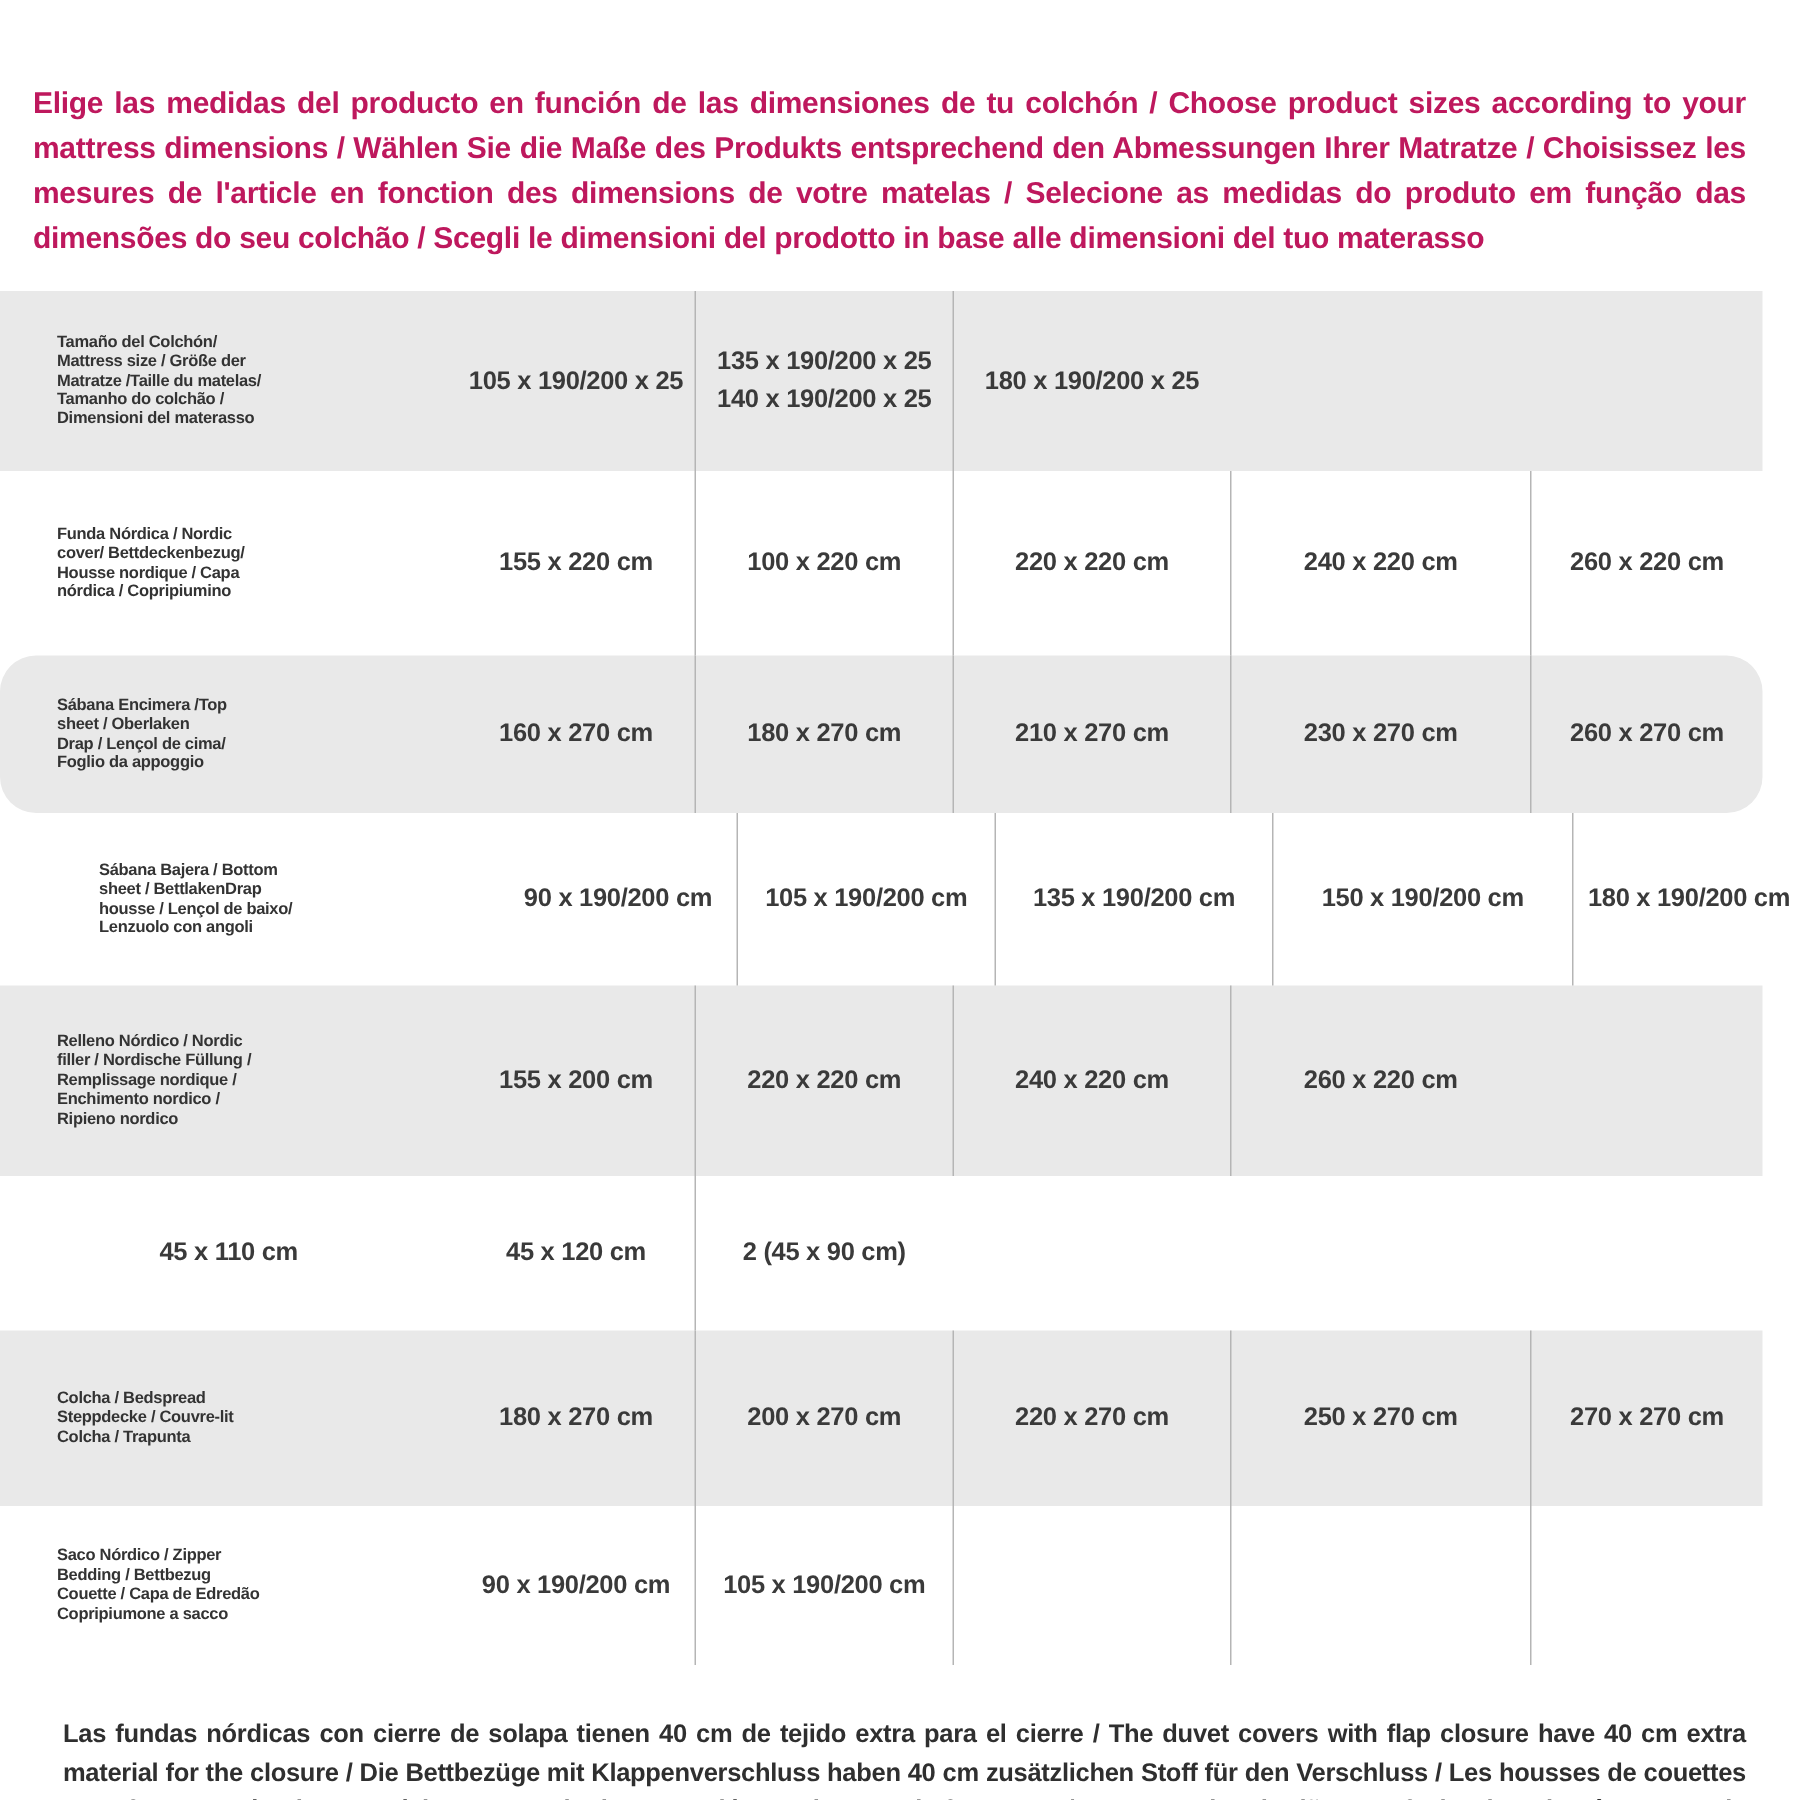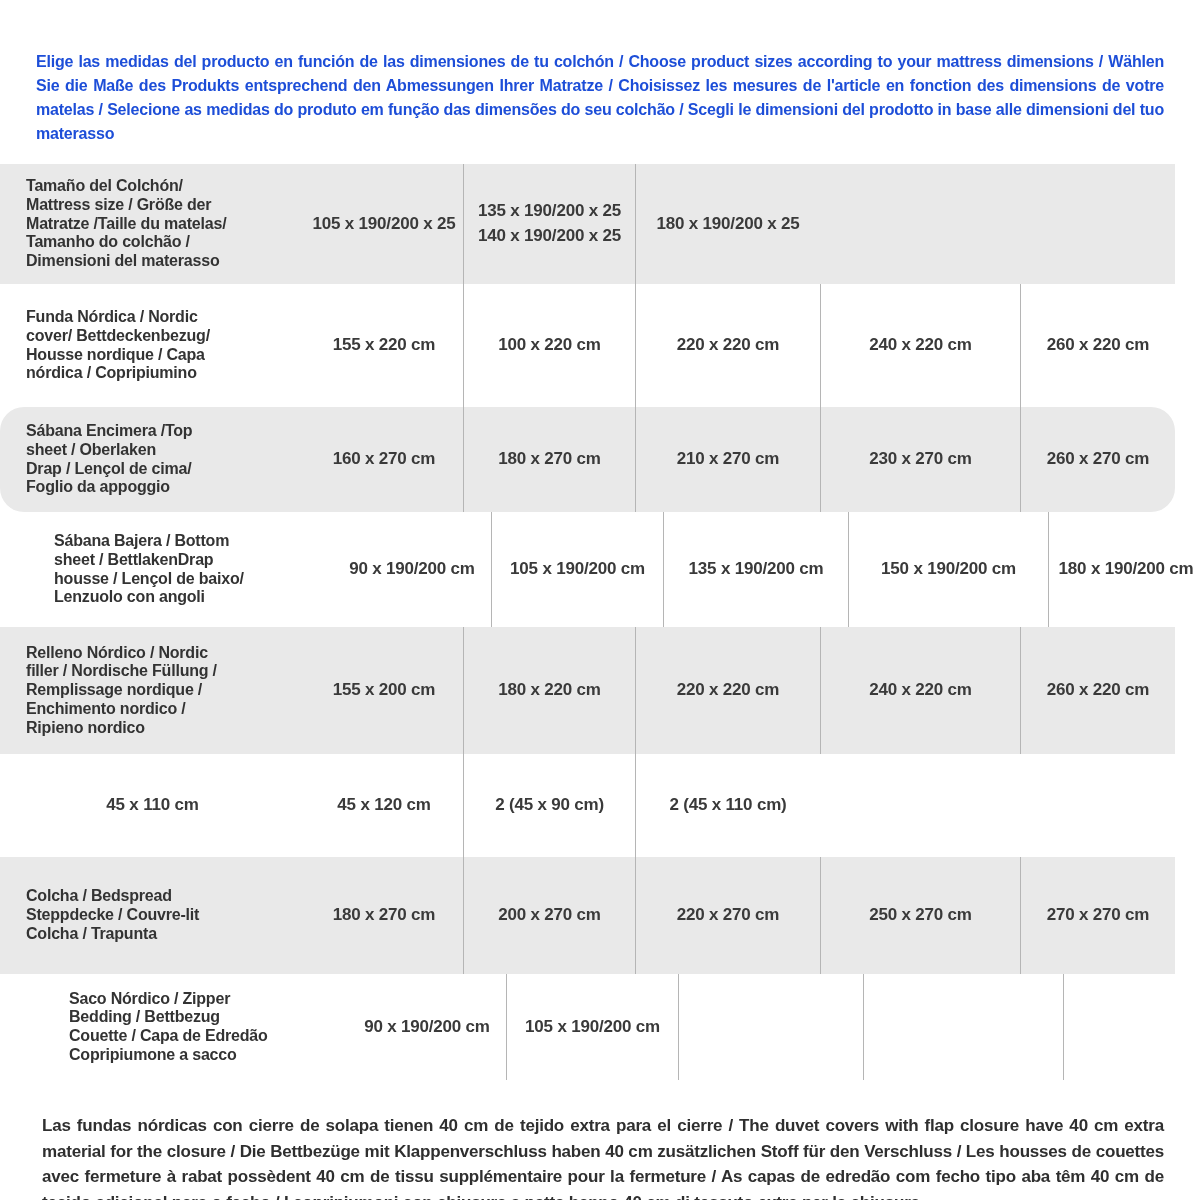--- a/index.html
+++ b/index.html
@@ -8,41 +8,41 @@
     width: 1200px;
     height: 1200px;
     background: #ffffff;
     overflow: hidden;
     font-family: "Liberation Sans", sans-serif;
     font-weight: bold;
     color: #333333;
     -webkit-font-smoothing: antialiased;
   }
   .intro {
-    padding: 34px 36px 0 36px;
-    font-size: 16px;
+    padding: 34px 36px 0 22px;
+    font-size: 20px;
     line-height: 1.5;
     text-align: justify;
     letter-spacing: -0.2px;
-    color: #1d4ed8;
+    color: #be185d;
   }
   .size-table {
     width: 1175px;
     margin-top: 18px;
   }
   .trow {
     display: grid;
     grid-template-columns: 305px 158px 172px 185px 200px 155px;
     align-items: center;
   }
   .trow.shade { background: #e9e9e9; }
   .cell-label {
-    padding-left: 26px;
+    padding-left: 38px;
     padding-right: 10px;
-    font-size: 16px;
+    font-size: 11px;
     line-height: 1.17;
     letter-spacing: -0.2px;
     white-space: pre-line;
     color: #333333;
   }
   .cell-val {
     align-self: stretch;
     display: flex;
     align-items: center;
     justify-content: center;
@@ -54,21 +54,21 @@
     color: #3a3a3a;
   }
   .trow > .cell-val:nth-child(n+3) { border-left: 1px solid #b5b5b5; }
   .r-header { min-height: 120px; }
   .r0 { min-height: 123px; }
   .r1 { min-height: 105px; border-radius: 24px; }
   .r2 { min-height: 115px; margin-left: 28px; }
   .r3 { min-height: 127px; }
   .r4 { min-height: 103px; }
   .r5 { min-height: 117px; }
-  .r6 { min-height: 106px; margin-left: 43px; }
+  .r6 { min-height: 106px; }
   .footnote {
     padding: 16px 36px 0 42px;
     font-size: 17px;
     line-height: 1.5;
     text-align: justify;
     letter-spacing: -0.2px;
     color: #2f2f2f;
   }
 </style>
 </head>
@@ -126,31 +126,29 @@
     <div class="cell-val">180 x 190/200 cm</div>
   </div>
 
   <div class="trow shade r3">
     <div class="cell-label">Relleno Nórdico / Nordic
 filler / Nordische Füllung /
 Remplissage nordique /
 Enchimento nordico /
 Ripieno nordico</div>
     <div class="cell-val">155 x 200 cm</div>
-    <div class="cell-val">180 x 220 cm</div>
     <div class="cell-val">220 x 220 cm</div>
     <div class="cell-val">240 x 220 cm</div>
     <div class="cell-val">260 x 220 cm</div>
   </div>
 
   <div class="trow r4">
     <div class="cell-val">45 x 110 cm</div>
     <div class="cell-val">45 x 120 cm</div>
     <div class="cell-val">2 (45 x 90 cm)</div>
-    <div class="cell-val">2 (45 x 110 cm)</div>
   </div>
 
   <div class="trow shade r5">
     <div class="cell-label">Colcha / Bedspread
 Steppdecke / Couvre-lit
 Colcha / Trapunta</div>
     <div class="cell-val">180 x 270 cm</div>
     <div class="cell-val">200 x 270 cm</div>
     <div class="cell-val">220 x 270 cm</div>
     <div class="cell-val">250 x 270 cm</div>

